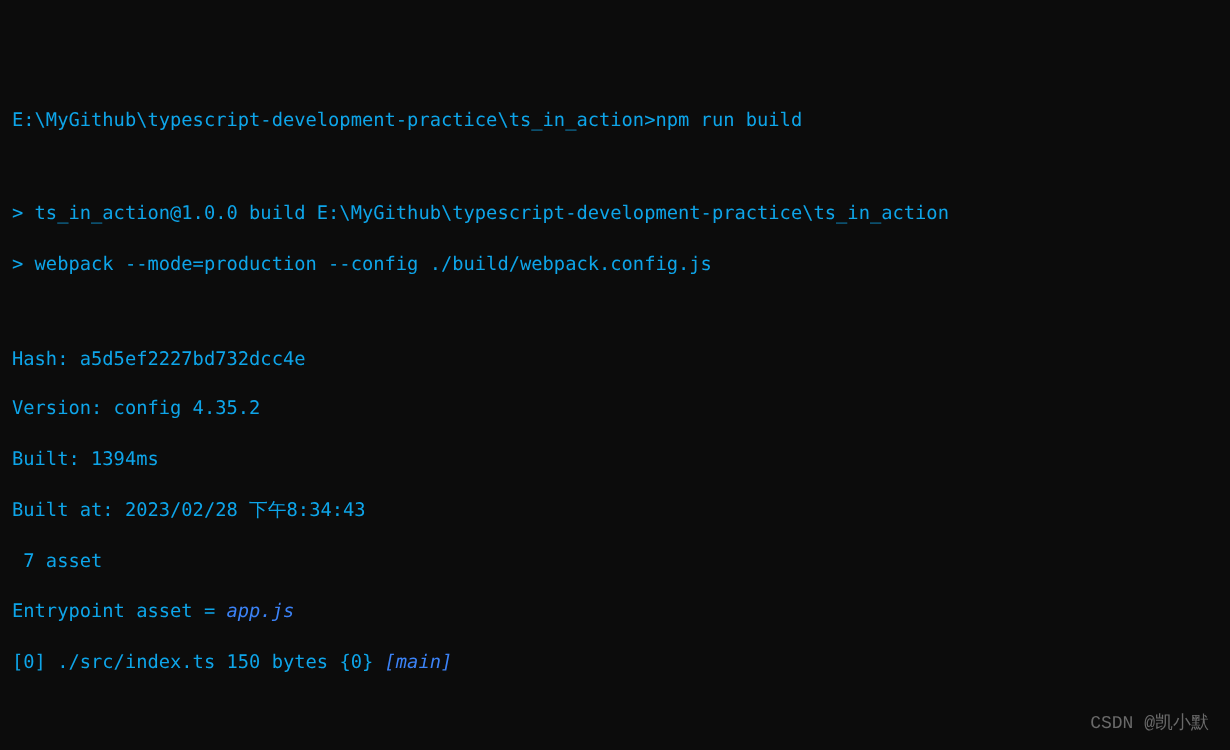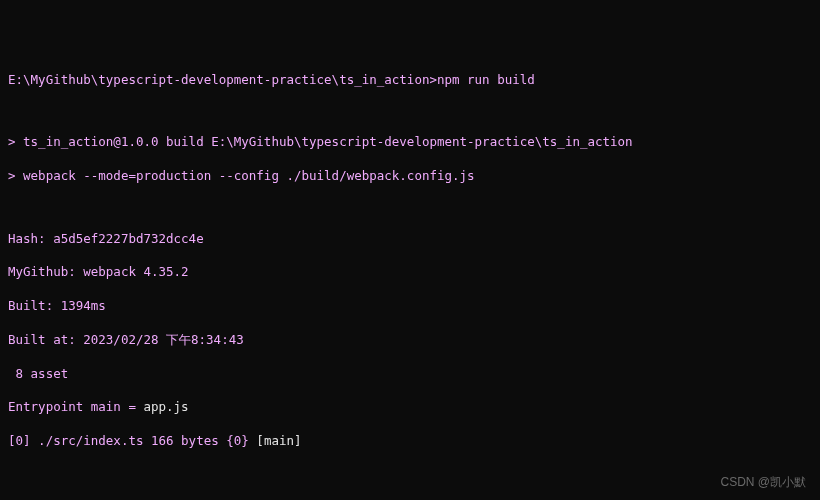--- a/index.html
+++ b/index.html
@@ -9,50 +9,50 @@
     font-family: "NSimSun", "SimSun", Consolas, monospace;
     font-size: 12.5px;
     line-height: 1.35;
     padding: 4px 8px;
     width: 820px;
     height: 500px;
     overflow: hidden;
     white-space: pre;
     font-weight: 500;
   }
-  .white { color: #f0abfc; }
-  .green { color: #e5e5e5; }
+  .white { color: #0ea5e9; }
+  .green { color: #3b82f6; font-style: italic; }
   .blk   { display: block; }
   .gap   { height: 12px; display:block; }
   .watermark {
     position: fixed;
     right: 14px;
     bottom: 10px;
     color: #6a6a6a;
     font-size: 12px;
-    font-family: Liberation Sans, sans-serif;
+    font-family: Liberation Mono, monospace;
   }
 </style>
 </head>
 <body>
 
 
 
 <span class="blk white">E:\MyGithub\typescript-development-practice\ts_in_action&gt;npm run build</span>
 <span class="gap"></span>
 <span class="blk white">&gt; ts_in_action@1.0.0 build E:\MyGithub\typescript-development-practice\ts_in_action</span>
 <span class="blk white">&gt; webpack --mode=production --config ./build/webpack.config.js</span>
 <span class="gap"></span>
 <span class="blk white">Hash: a5d5ef2227bd732dcc4e</span>
-<span class="blk white">MyGithub: webpack 4.35.2</span>
+<span class="blk white">Version: config 4.35.2</span>
 <span class="blk white">Built: 1394ms</span>
 <span class="blk white">Built at: 2023/02/28 下午8:34:43</span>
-<span class="blk white"> 8 asset</span>
-<span class="blk"><span class="white">Entrypoint main = </span><span class="green">app.js</span></span>
-<span class="blk"><span class="white">[0] ./src/index.ts 166 bytes </span><span class="white">{0}</span> <span class="green">[main]</span></span>
+<span class="blk white"> 7 asset</span>
+<span class="blk"><span class="white">Entrypoint asset = </span><span class="green">app.js</span></span>
+<span class="blk"><span class="white">[0] ./src/index.ts 150 bytes </span><span class="white">{0}</span> <span class="green">[main]</span></span>
 <span class="gap"></span>
 
 
 
 <div class="watermark">CSDN @凯小默</div>
 
 
 
 
 </body></html>

